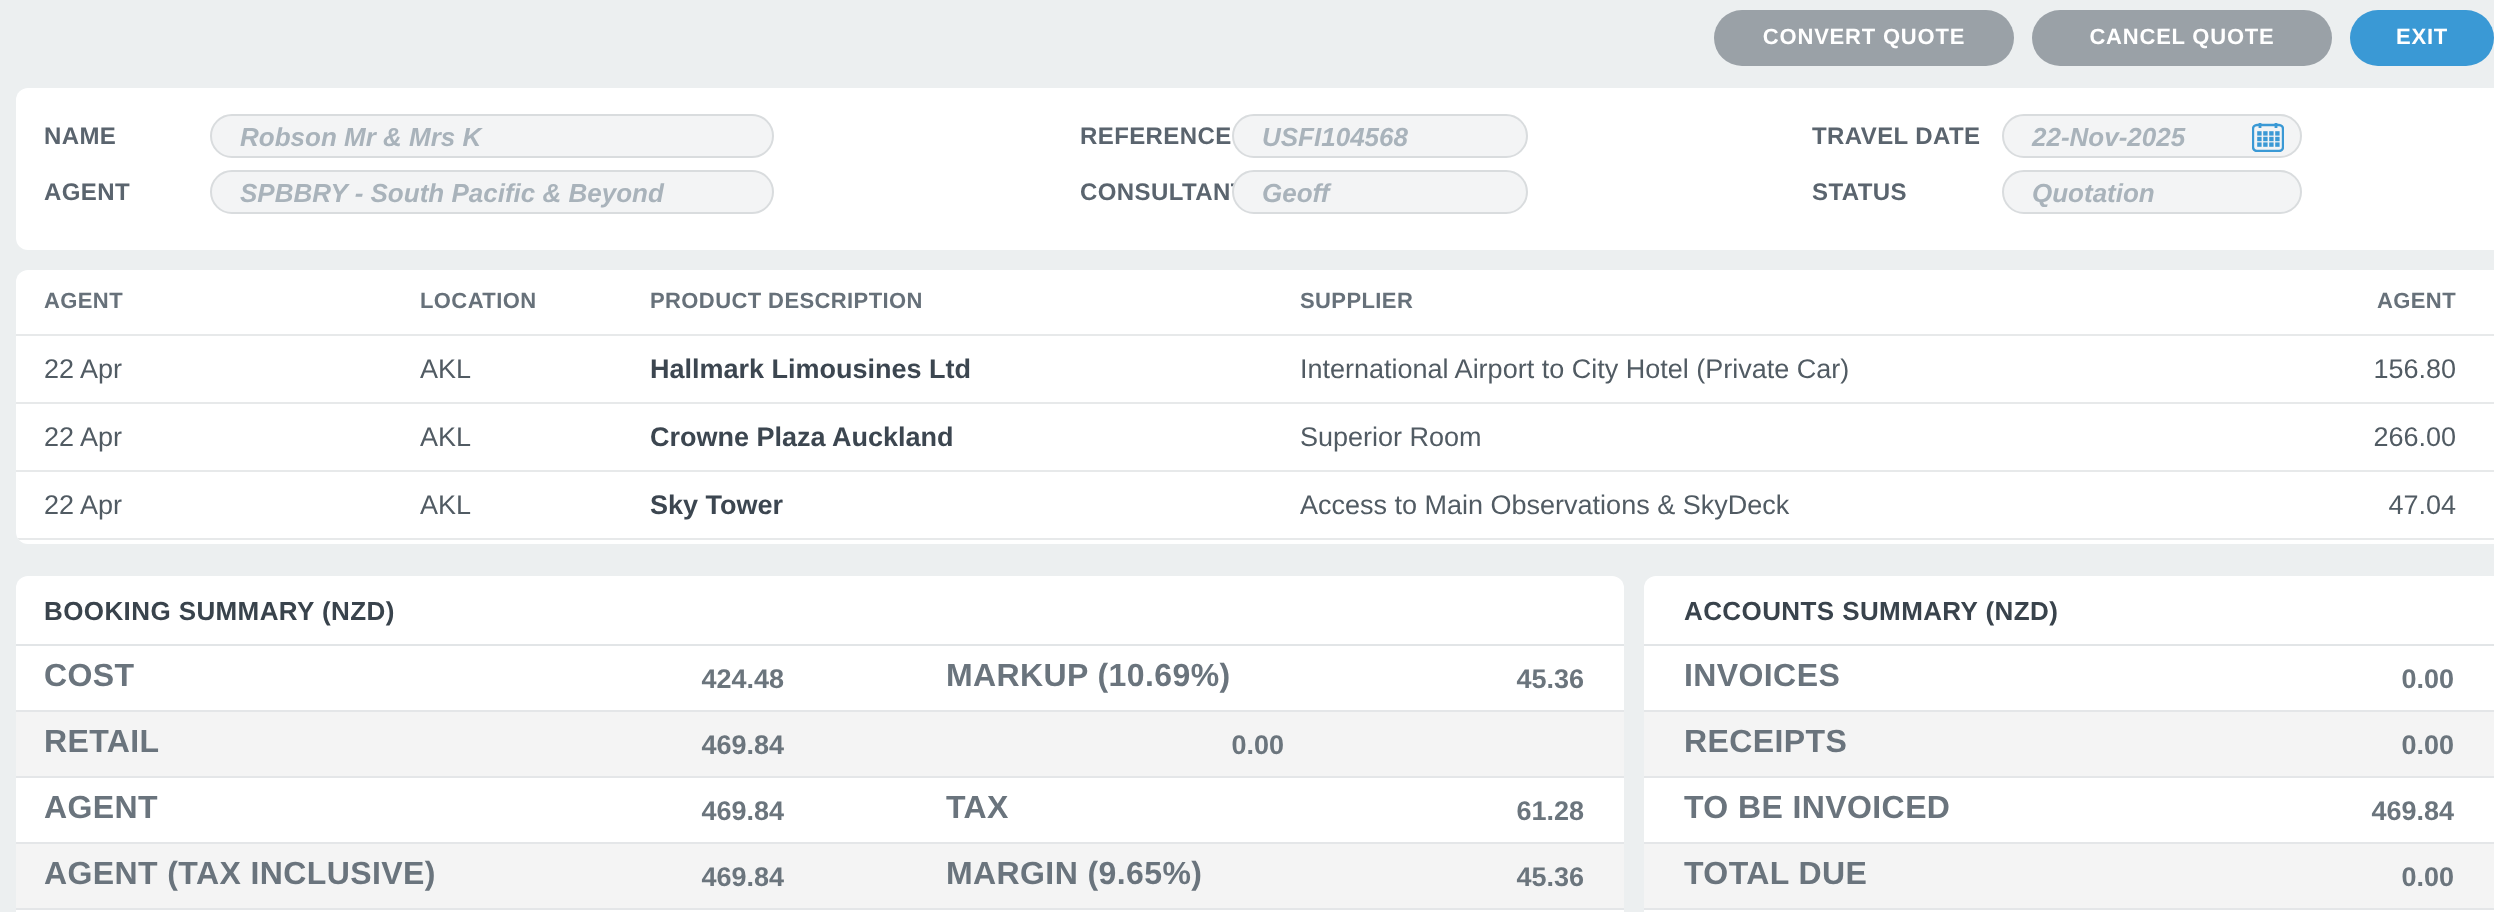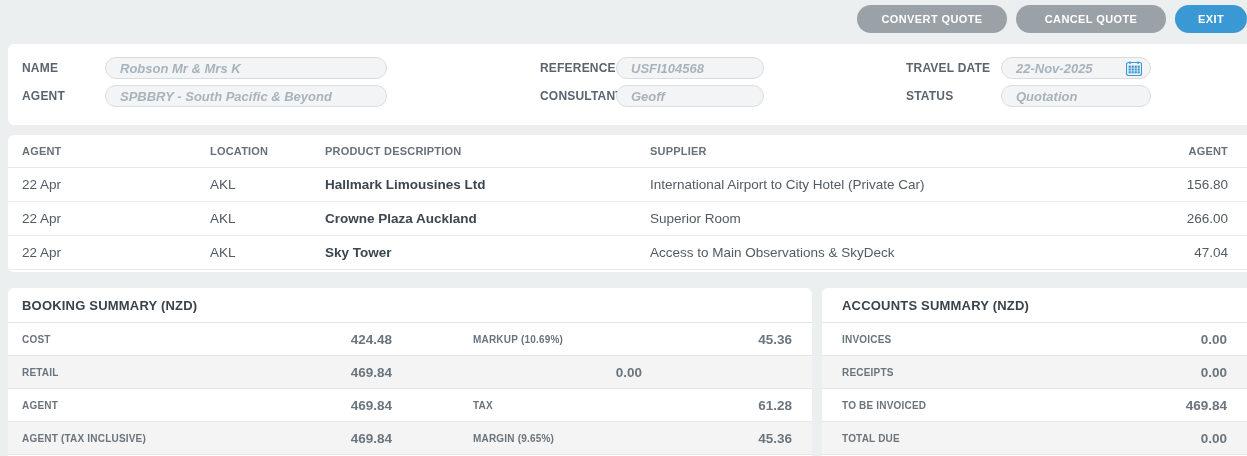--- a/index.html
+++ b/index.html
@@ -78,21 +78,21 @@
   .s-row:nth-of-type(odd) { background:#f4f4f4; }   
   .s-row:nth-of-type(even){ background:#ffffff; }
   .booking-panel .s-row {
     grid-template-columns:230px 140px 1fr 150px;
     padding:0 20px 0 14px;
   }
   .accounts-panel .s-row {
     grid-template-columns:1fr 150px;
     padding:0 20px;
   }
-  .s-label { font-size:10px; font-weight:bold; color:#6a747d; letter-spacing:0.2px; }
+  .s-label { font-size:16px; font-weight:bold; color:#6a747d; letter-spacing:0.2px; }
   .s-label2 { padding-left:81px; }
   .s-val { font-size:13.5px; font-weight:bold; color:#6b757d; text-align:right; }
 </style>
 </head>
 <body>
 
 <div class="toolbar">
   <button class="btn btn-gray">CONVERT QUOTE</button>
   <button class="btn btn-gray">CANCEL QUOTE</button>
   <button class="btn btn-blue">EXIT</button>

